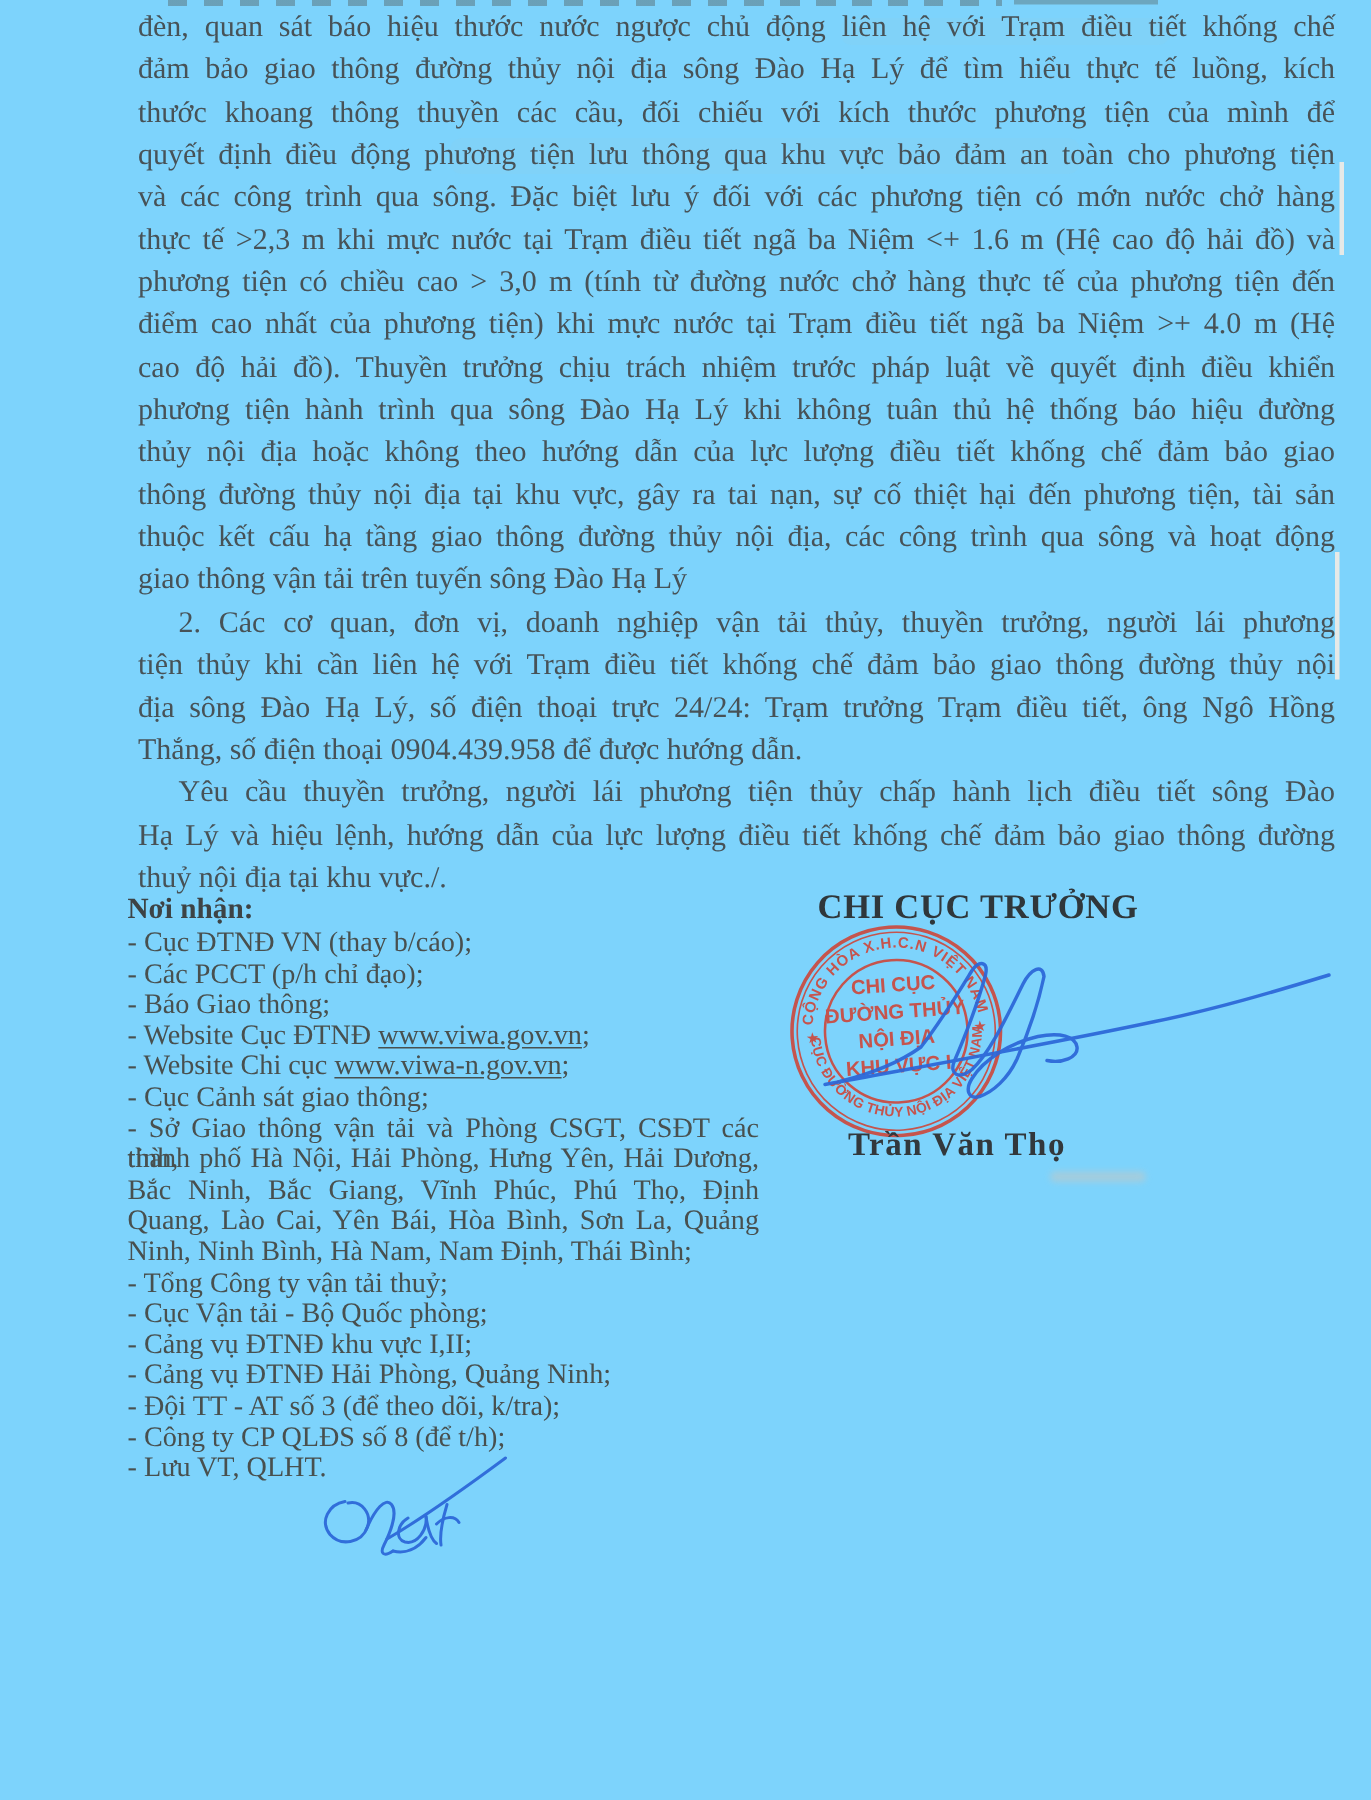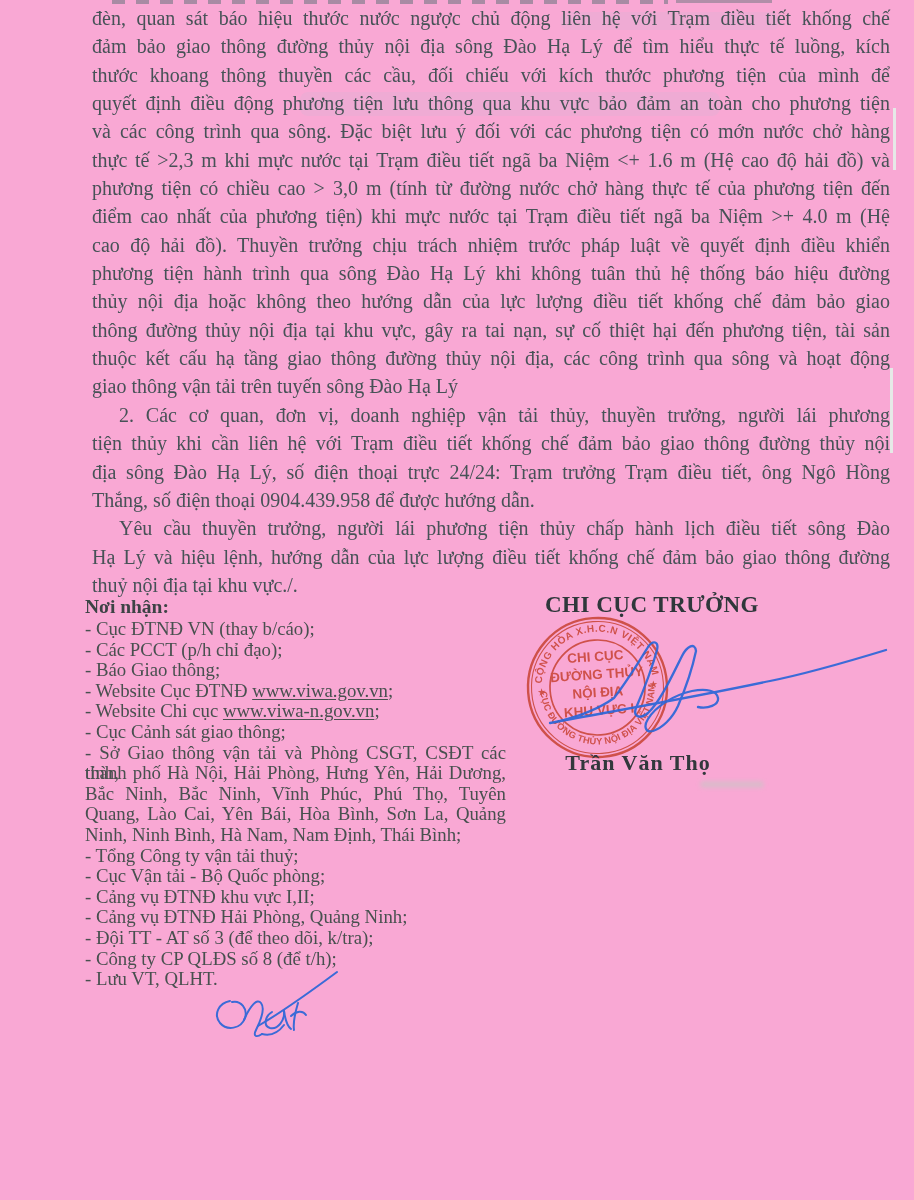--- a/index.html
+++ b/index.html
@@ -1,18 +1,18 @@
 <!DOCTYPE html>
 <html><head>
 <meta charset="utf-8">
 <style>
   html,body{margin:0;padding:0;background:#888;}
   .page{
     position:relative;width:914px;height:1200px;margin:0 auto;
-    background:#f9a8d4;overflow:hidden;
+    background:#7dd3fc;overflow:hidden;
     font-family:"Liberation Serif","DejaVu Serif",serif;
   }
   
   .doc-body{position:absolute;left:92px;top:4px;width:798px;color:#475257;}
   .tline{
     font-size:20px;line-height:28.35px;height:28.35px;
     text-align:justify;text-align-last:justify;white-space:normal;
   }
   .tline.lastline{text-align-last:left;}
   .tline.indent{text-indent:27px;}
@@ -96,21 +96,21 @@
     <div class="rec-header">Nơi nhận:</div>
     <div id="rec-list">
         <div class="rline">- Cục ĐTNĐ VN (thay b/cáo);</div>
         <div class="rline">- Các PCCT (p/h chỉ đạo);</div>
         <div class="rline">-  Báo Giao thông;</div>
         <div class="rline">- Website Cục ĐTNĐ <span class="url">www.viwa.gov.vn</span>;</div>
         <div class="rline">- Website  Chi cục  <span class="url">www.viwa-n.gov.vn</span>;</div>
         <div class="rline">- Cục Cảnh sát giao thông;</div>
         <div class="rline rjust">- Sở Giao thông vận tải và Phòng CSGT, CSĐT các tỉnh,</div>
         <div class="rline rjust">thành phố Hà Nội, Hải Phòng, Hưng Yên, Hải Dương,</div>
-        <div class="rline rjust">Bắc Ninh, Bắc Ninh, Vĩnh Phúc, Phú Thọ, Tuyên</div>
+        <div class="rline rjust">Bắc Ninh, Bắc Giang, Vĩnh Phúc, Phú Thọ, Định</div>
         <div class="rline rjust">Quang, Lào Cai, Yên Bái, Hòa Bình, Sơn La, Quảng</div>
         <div class="rline">Ninh, Ninh Bình, Hà Nam, Nam Định, Thái Bình;</div>
         <div class="rline">- Tổng Công ty vận tải thuỷ;</div>
         <div class="rline">- Cục Vận tải - Bộ Quốc phòng;</div>
         <div class="rline">- Cảng vụ ĐTNĐ khu vực I,II;</div>
         <div class="rline">- Cảng vụ ĐTNĐ Hải Phòng, Quảng Ninh;</div>
         <div class="rline">- Đội TT - AT số 3 (để theo dõi, k/tra);</div>
         <div class="rline">- Công ty CP QLĐS số 8 (để t/h);</div>
         <div class="rline">- Lưu VT, QLHT.</div>
       </div>

